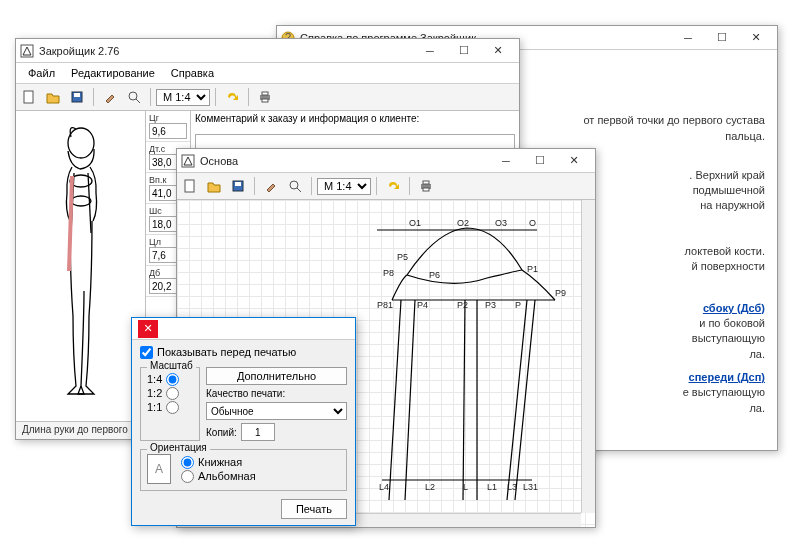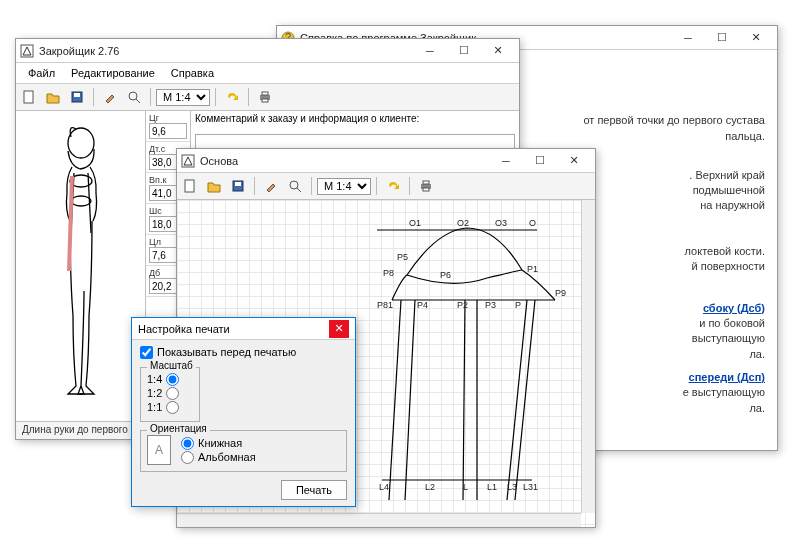--- a/index.html
+++ b/index.html
@@ -258,21 +258,21 @@
         <path d="M350 100 L330 300"></path>
         <path d="M358 100 L338 300"></path>
         <line x1="205" y1="280" x2="355" y2="280"></line>
       </g>
     </svg>
     <div class="patternLabel" style="left:232px;top:18px">O1</div>
     <div class="patternLabel" style="left:280px;top:18px">O2</div>
     <div class="patternLabel" style="left:318px;top:18px">O3</div>
     <div class="patternLabel" style="left:352px;top:18px">O</div>
     <div class="patternLabel" style="left:220px;top:52px">P5</div>
-    <div class="patternLabel" style="left:263px;top:70px">P6</div>
+    <div class="patternLabel" style="left:252px;top:70px">P6</div>
     <div class="patternLabel" style="left:206px;top:68px">P8</div>
     <div class="patternLabel" style="left:200px;top:100px">P81</div>
     <div class="patternLabel" style="left:240px;top:100px">P4</div>
     <div class="patternLabel" style="left:280px;top:100px">P2</div>
     <div class="patternLabel" style="left:308px;top:100px">P3</div>
     <div class="patternLabel" style="left:338px;top:100px">P</div>
     <div class="patternLabel" style="left:350px;top:64px">P1</div>
     <div class="patternLabel" style="left:378px;top:88px">P9</div>
     <div class="patternLabel" style="left:202px;top:282px">L4</div>
     <div class="patternLabel" style="left:248px;top:282px">L2</div>
@@ -280,21 +280,20 @@
     <div class="patternLabel" style="left:310px;top:282px">L1</div>
     <div class="patternLabel" style="left:330px;top:282px">L3</div>
     <div class="patternLabel" style="left:346px;top:282px">L31</div>
     <div style="position:absolute;right:0;top:0;bottom:14px;width:14px;background:#f0f0f0;border-left:1px solid #ccc"></div>
     <div style="position:absolute;left:0;right:14px;bottom:0;height:14px;background:#f0f0f0;border-top:1px solid #ccc"></div>
   </div>
 </div>
 
 <div class="dlg" style="left:131px; top:317px; width:225px;">
   <div class="dlgTitle">
-    <span class="t">Настройка печати</span>
     <span style="background:#e81123;color:#fff;width:20px;height:18px;display:flex;align-items:center;justify-content:center">✕</span>
   </div>
   <div class="dlgBody">
     <label class="chkrow">
       <input type="checkbox" checked="" style="">
         <span>Показывать перед печатью</span>
     </label>
     <div style="display:flex; gap:6px;">
       <div class="fieldset" style="width:60px;">
         <div class="legend">Масштаб</div>
@@ -304,20 +303,29 @@
           </label>
         <label class="radioRow">
             <span>1:2</span>
             <input type="radio" name="sc" style="">
           </label>
         <label class="radioRow">
             <span>1:1</span>
             <input type="radio" name="sc" style="">
           </label>
       </div>
+      <div style="flex:1; display:flex; flex-direction:column; gap:3px; padding-top:4px;">
+        <button class="btn" style="padding:2px 6px">Дополнительно</button>
+        <div style="font-size:10px">Качество печати:</div>
+        <select class="smallSel"><option>Обычное</option></select>
+        <div style="display:flex; align-items:center; gap:4px;">
+          <span style="font-size:10px">Копий:</span>
+          <input class="spin" value="1" style="">
+        </div>
+      </div>
     </div>
     <div class="fieldset" style="display:flex; align-items:center; gap:10px;">
       <div class="legend">Ориентация</div>
       <div class="orientIcon">A</div>
       <div>
         <label class="radioRow">
             <input type="radio" name="or" checked="" style="">
             <span>Книжная</span>
           </label>
         <label class="radioRow">

